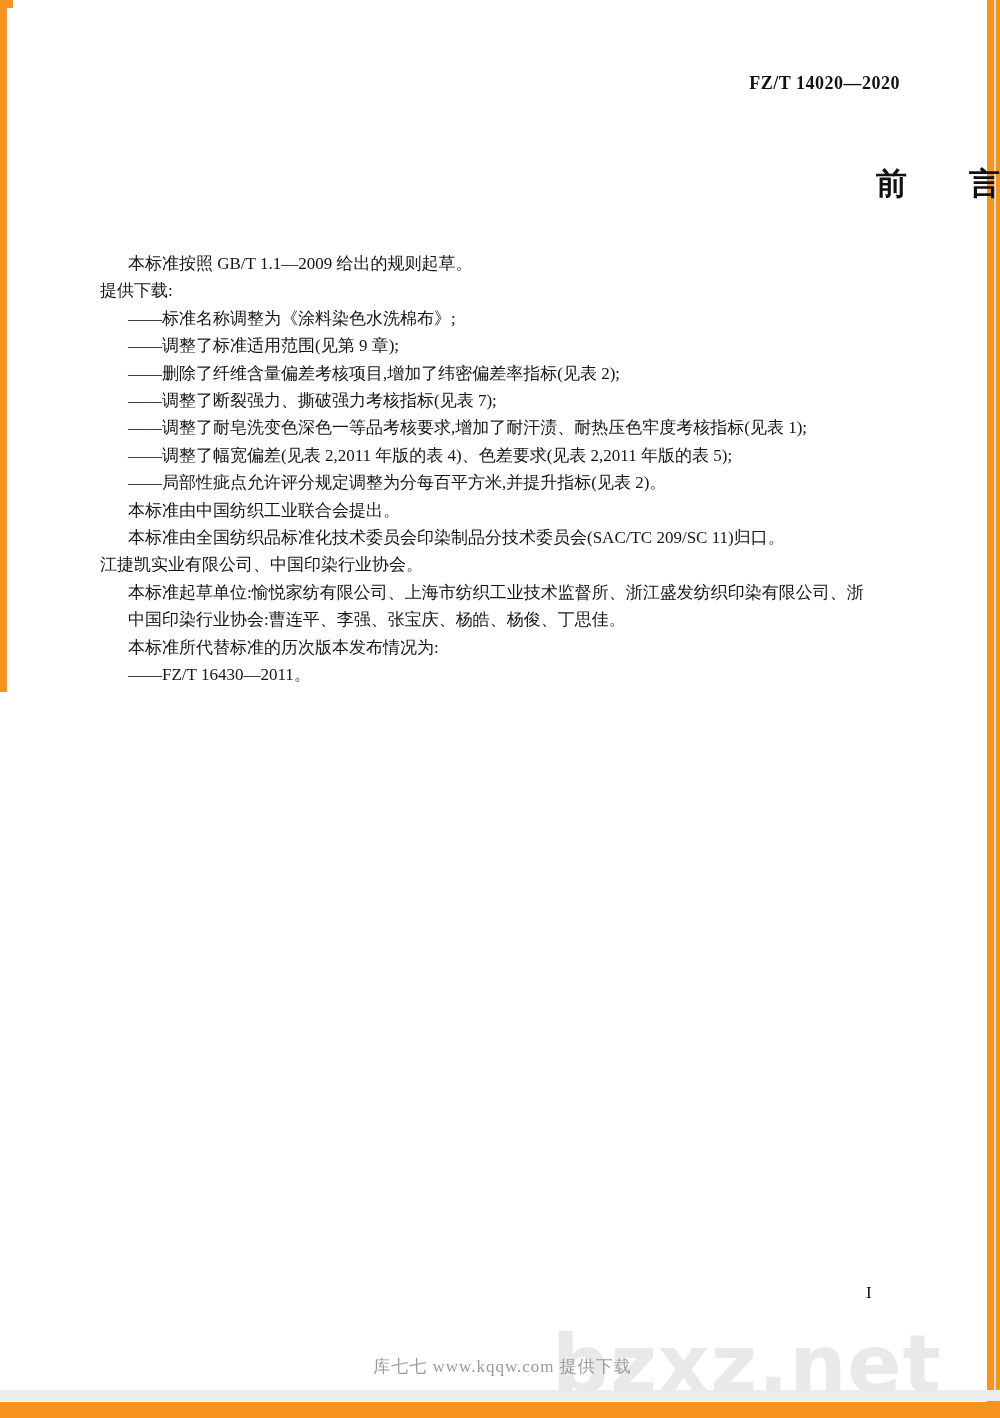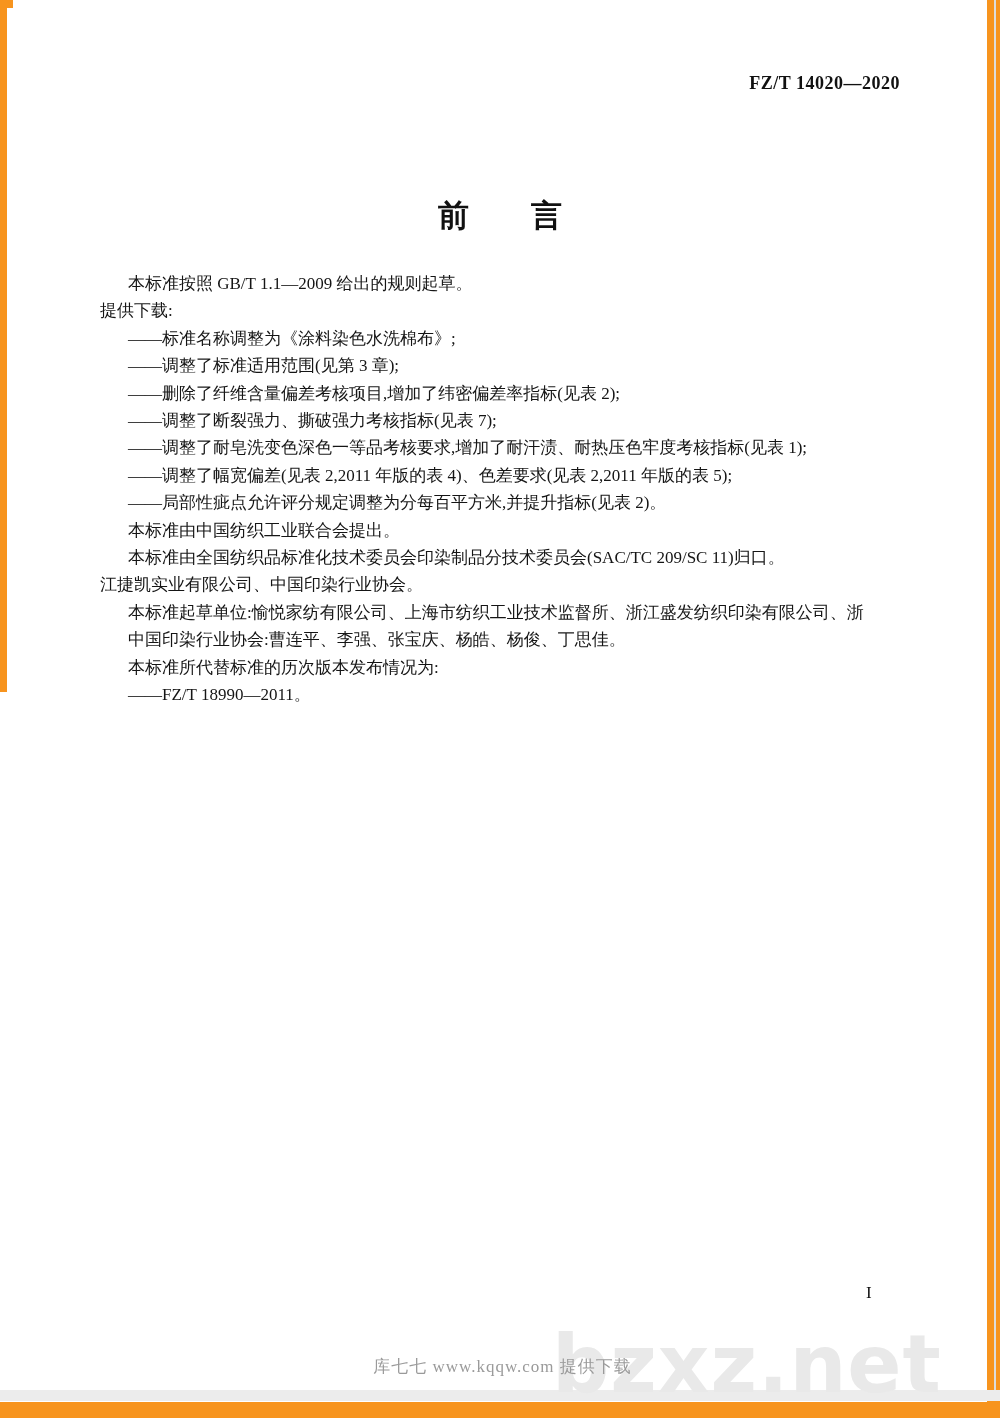--- a/index.html
+++ b/index.html
@@ -13,30 +13,28 @@
   }
   .doc-number {
     position: absolute; top: 73px; left: 0; width: 900px;
     text-align: right;
     font-size: 18px; font-weight: 700;
     letter-spacing: 0.5px;
     color: #111;
   }
   .page-title {
     position: absolute; top: 163px; left: 0; width: 1000px;
-    text-align: center;
+    text-align: right;
     font-size: 31px; font-weight: 700;
     color: #111;
-    margin-top: 32px;
   }
   .foreword {
     position: absolute; top: 250px; left: 100px; width: 812px;
     font-size: 17px; line-height: 27.4px;
     color: #151515;
-    margin-top: 20px;
   }
   .foreword .line { white-space: nowrap; }
   .foreword .indent { padding-left: 28px; }
   .watermark {
     position: absolute; top: 1322px; left: 552px;
     font-family: "DejaVu Sans", "Liberation Sans", sans-serif;
     font-size: 80px; font-weight: 800; letter-spacing: 1px;
     color: #e9e9e9; line-height: 86px;
     user-select: none;
   }
@@ -78,32 +76,32 @@
 <div class="bottom-band"></div>
 
 <div class="doc-number">FZ/T 14020—2020</div>
 
 <div class="page-title">前　　言</div>
 
 <div class="foreword">
   <div class="line indent">本标准按照 GB/T 1.1—2009 给出的规则起草。</div>
     <div class="line">提供下载:</div>
     <div class="line indent">——标准名称调整为《涂料染色水洗棉布》;</div>
-    <div class="line indent">——调整了标准适用范围(见第 3 章);</div>
+    <div class="line indent">——调整了标准适用范围(见第 9 章);</div>
     <div class="line indent">——删除了纤维含量偏差考核项目,增加了纬密偏差率指标(见表 2);</div>
     <div class="line indent">——调整了断裂强力、撕破强力考核指标(见表 7);</div>
     <div class="line indent">——调整了耐皂洗变色深色一等品考核要求,增加了耐汗渍、耐热压色牢度考核指标(见表 1);</div>
     <div class="line indent">——调整了幅宽偏差(见表 2,2011 年版的表 4)、色差要求(见表 2,2011 年版的表 5);</div>
     <div class="line indent">——局部性疵点允许评分规定调整为分每百平方米,并提升指标(见表 2)。</div>
     <div class="line indent">本标准由中国纺织工业联合会提出。</div>
     <div class="line indent">本标准由全国纺织品标准化技术委员会印染制品分技术委员会(SAC/TC 209/SC 11)归口。</div>
     <div class="line">江捷凯实业有限公司、中国印染行业协会。</div>
     <div class="line indent">本标准起草单位:愉悦家纺有限公司、上海市纺织工业技术监督所、浙江盛发纺织印染有限公司、浙</div>
     <div class="line indent">中国印染行业协会:曹连平、李强、张宝庆、杨皓、杨俊、丁思佳。</div>
     <div class="line indent">本标准所代替标准的历次版本发布情况为:</div>
-    <div class="line indent">——FZ/T 18990—2011。</div>
+    <div class="line indent">——FZ/T 16430—2011。</div>
 </div>
 
 <div class="watermark">bzxz.net</div>
 
 <div class="page-number">I</div>
 
 <div class="download-note">库七七 www.kqqw.com 提供下载</div>
 
 </body></html>

